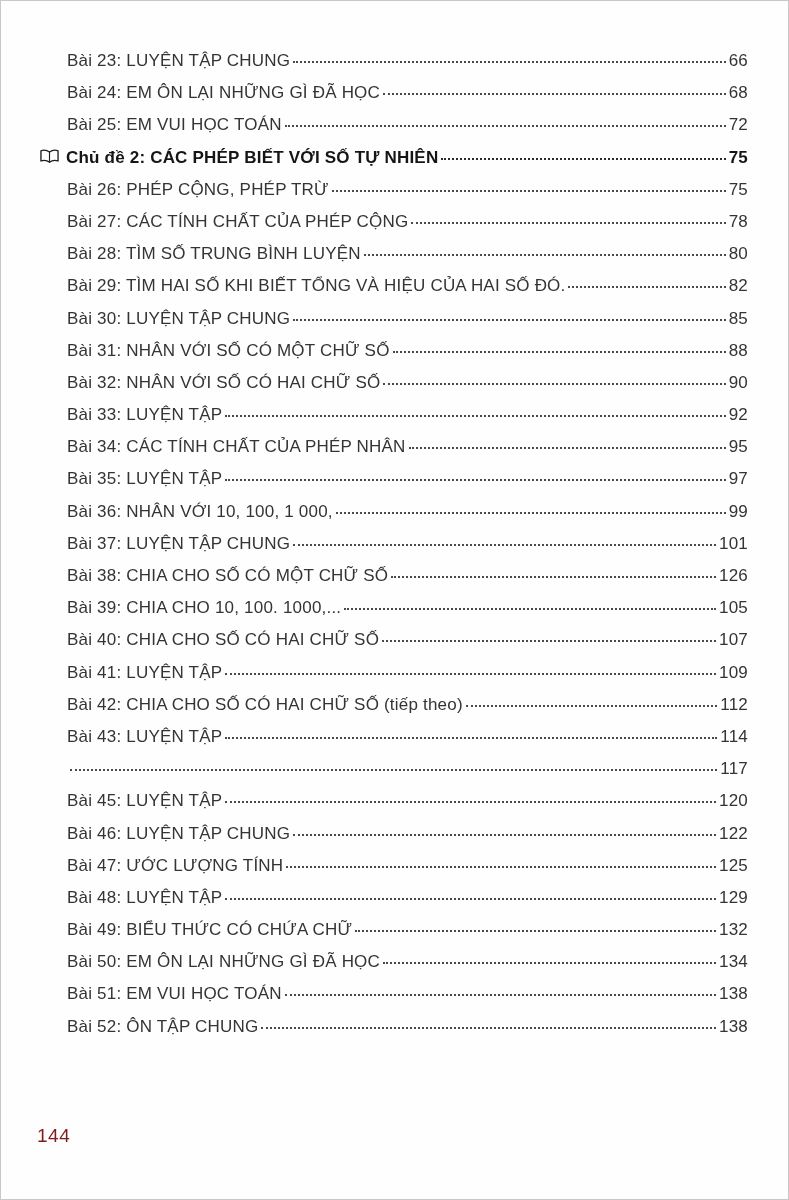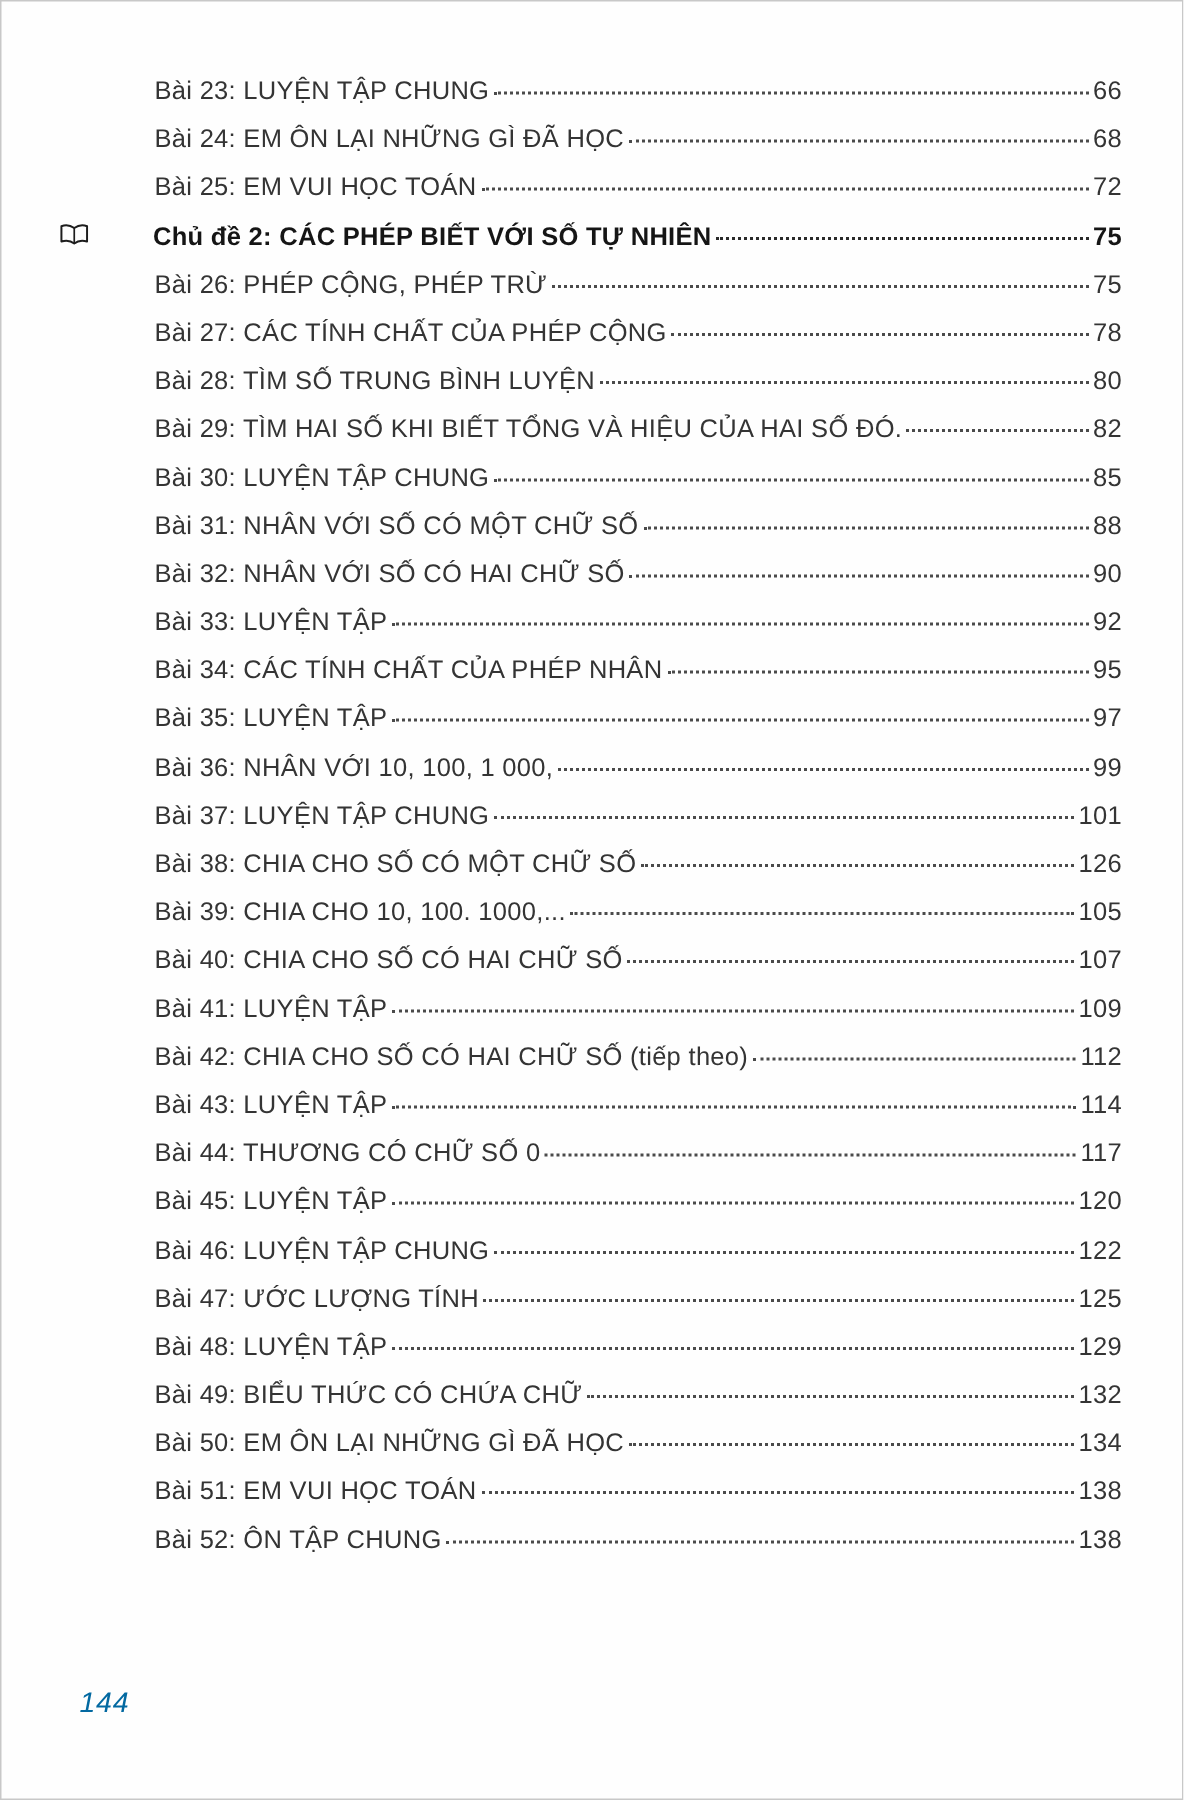--- a/index.html
+++ b/index.html
@@ -18,21 +18,21 @@
     top:50px;left:66px;right:40px;
   }
   .row{
     display:flex;
     align-items:baseline;
     height:32.2px;
     font-size:17px;
     letter-spacing:0.2px;
     white-space:nowrap;
   }
-  .row .label{flex:0 0 auto;margin-left:36px;}
+  .row .label{flex:0 0 auto;}
   .row .leader{
     flex:1 1 auto;
     min-width:18px;
     margin:0 3px;
     border-bottom:2px dotted #4a4a4a;
     transform:translateY(-3px);
   }
   .row .pagenum{flex:0 0 auto;}
   .row.chapter{
     margin-left:-27px;
@@ -41,25 +41,24 @@
   }
   .row.chapter .leader{border-bottom-color:#2a2a2a;}
   .book{
     display:inline-flex;
     align-items:center;
     margin-right:7px;
     transform:translateY(1px);
   }
   .folio{
     position:absolute;
-    left:52px;bottom:52px;
+    left:36px;bottom:52px;
     font-size:19px;
-    color:#0369a1;
+    color:#7f1d1d;
     letter-spacing:0.5px;
-    font-style:italic;
   }
 </style>
 </head>
 <body>
 
 <div class="page">
   <div class="toc" id="toc-list">
       <div class="row">
 
     <span class="label">Bài 23: LUYỆN TẬP CHUNG</span>
@@ -192,21 +191,20 @@
     <span class="pagenum">112</span>
   </div>
       <div class="row">
 
     <span class="label">Bài 43: LUYỆN TẬP</span>
     <span class="leader"></span>
     <span class="pagenum">114</span>
   </div>
       <div class="row">
 
-    <span class="label">Bài 44: THƯƠNG CÓ CHỮ SỐ 0</span>
     <span class="leader"></span>
     <span class="pagenum">117</span>
   </div>
       <div class="row">
 
     <span class="label">Bài 45: LUYỆN TẬP</span>
     <span class="leader"></span>
     <span class="pagenum">120</span>
   </div>
       <div class="row">

